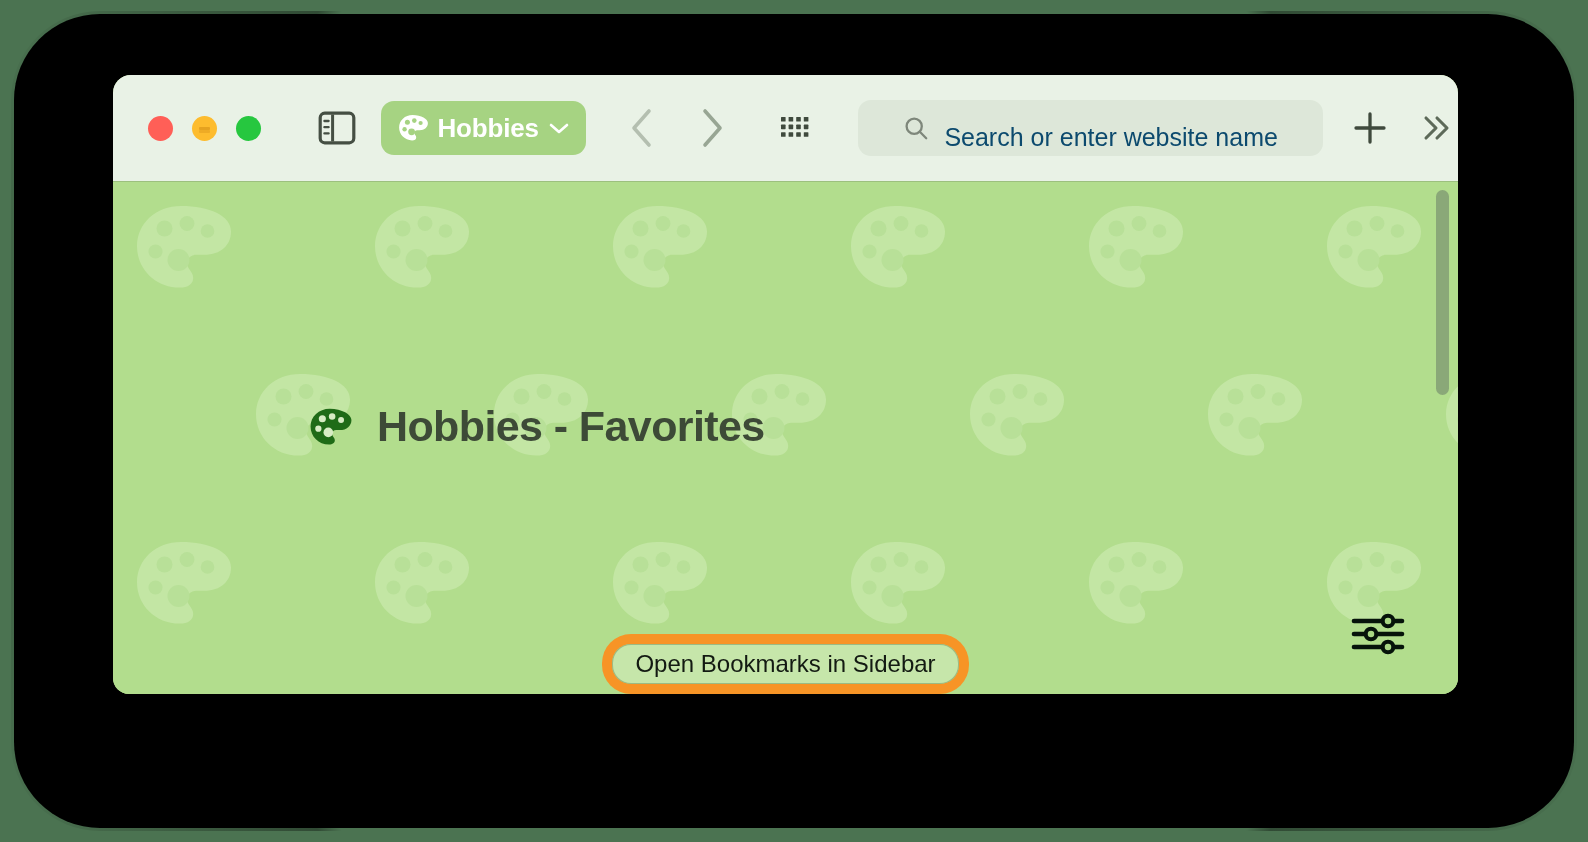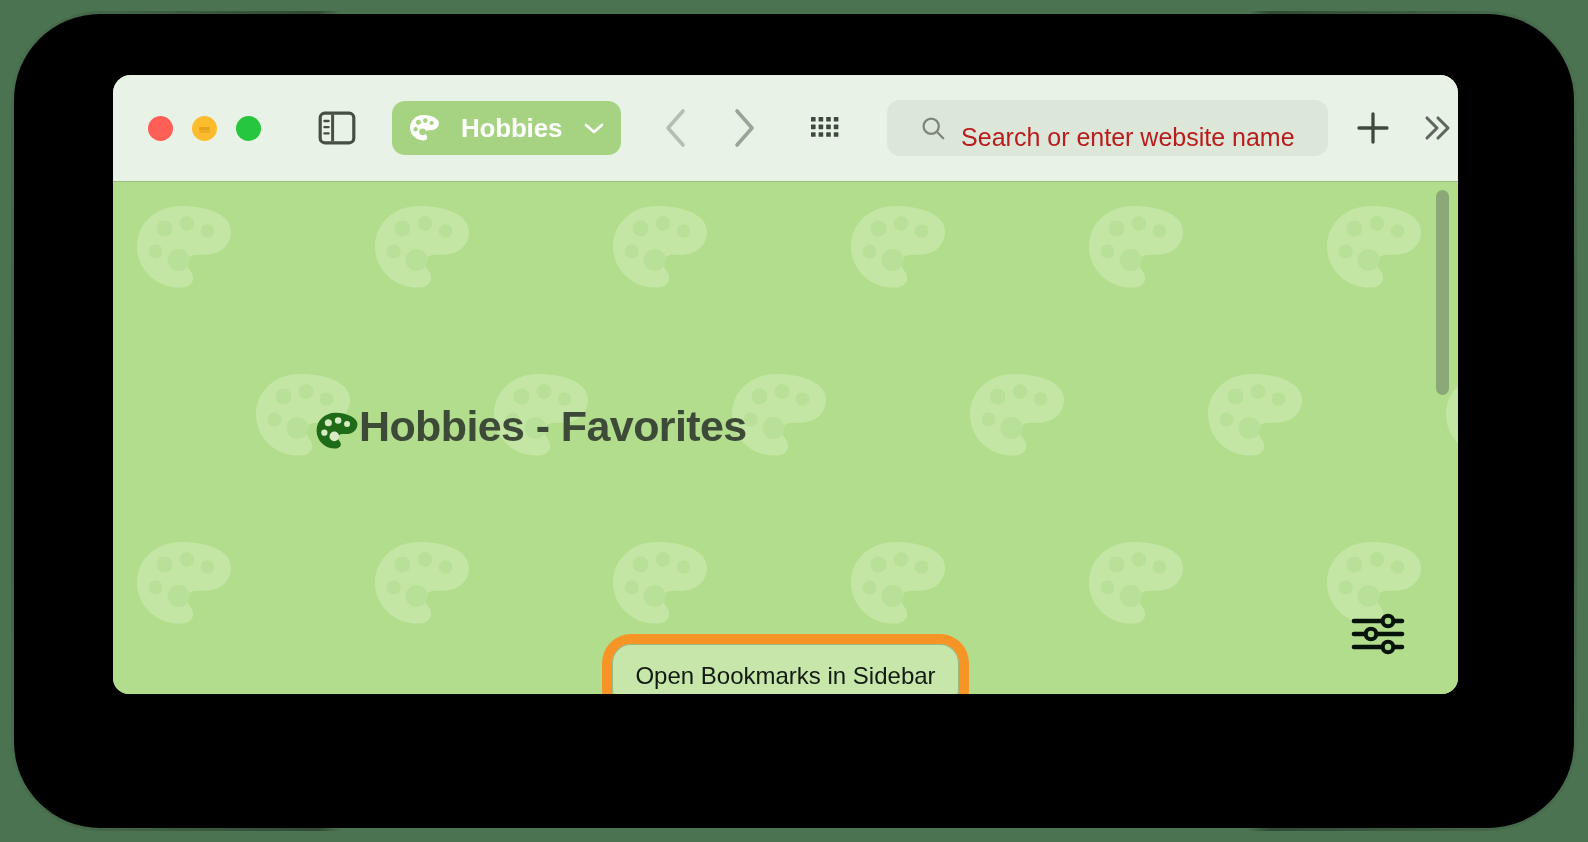--- a/index.html
+++ b/index.html
@@ -87,28 +87,28 @@
     display: flex;
     align-items: center;
     justify-content: center;
     cursor: default;
   }
 
   #sidebar-toggle { margin-left: 57px; width: 40px; height: 40px; }
 
   
   #profile-pill {
-    margin-left: 36px;
+    margin-left: 24px;
     height: 54px;
     background: #a6d382;
     border-radius: 13px;
     display: flex;
     align-items: center;
     padding: 0 16px 0 17px;
-    gap: 21px;
+    gap: 9px;
   }
   #profile-pill .pill-label {
     color: #ffffff;
     font-size: 26px;
     font-weight: bold;
     letter-spacing: -0.2px;
     white-space: nowrap;
   }
 
   #nav-back { margin-left: 36px; width: 44px; height: 44px; }
@@ -124,21 +124,21 @@
     width: 483px;
     height: 56px;
     background: #dde7d9;
     border-radius: 13px;
     display: flex;
     align-items: center;
     justify-content: center;
     gap: 14px;
   }
   #address-placeholder {
-    color: #b91c1c;
+    color: #0c4a6e;
     font-size: 25px;
     white-space: nowrap;
     margin-top: 18px;
   }
 
   #new-tab-button { margin-left: 24px; width: 46px; height: 46px; }
   #more-button { margin-left: 22px; width: 46px; height: 46px; }
 
   
   #content {
@@ -149,24 +149,25 @@
   }
 
   #wallpaper {
     position: absolute;
     inset: 0;
     pointer-events: none;
   }
 
   #page-heading {
     position: absolute;
-    left: 202px;
+    left: 196px;
     top: 220px;
     display: flex;
-    align-items: flex-end;
+    align-items: center;
+    gap: 24px;
   }
   #page-title-text {
     font-size: 43px;
     font-weight: bold;
     color: #3d4a37;
     letter-spacing: -0.6px;
     white-space: nowrap;
   }
 
   #drag-hint {
@@ -185,21 +186,21 @@
     position: absolute;
     top: 462px;
     left: 0;
     width: 100%;
     display: flex;
     justify-content: center;
   }
   #open-bookmarks-button {
     position: relative;
     height: 38px;
-    padding: 12px 22px;
+    padding: 0 22px;
     display: flex;
     align-items: center;
     justify-content: center;
     background: rgba(255,255,255,0.26);
     border: 1px solid rgba(120,150,100,0.55);
     border-radius: 19px;
     font-size: 24px;
     color: #131a12;
     white-space: nowrap;
     box-shadow: 0 0 0 10px #f79426;

